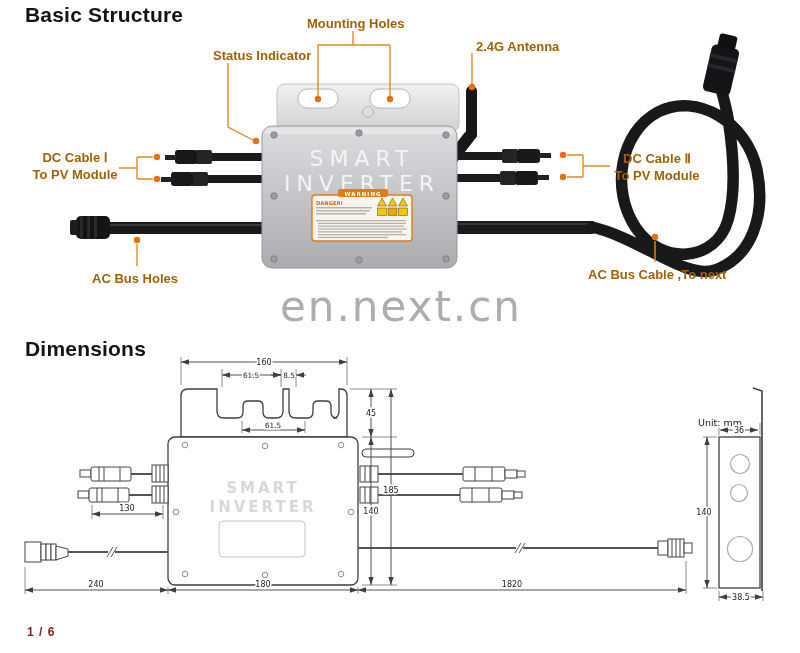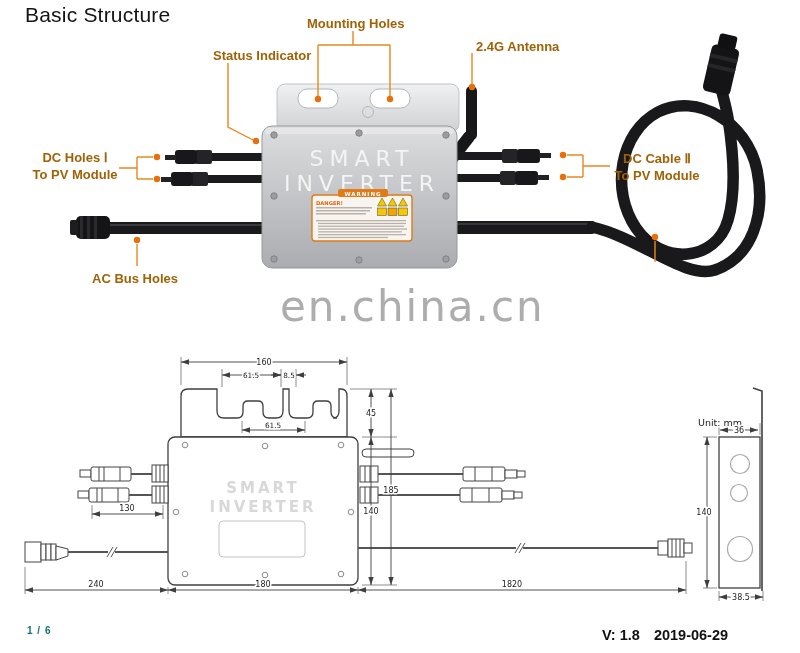--- a/index.html
+++ b/index.html
@@ -1,22 +1,22 @@
 <!DOCTYPE html>
 <html><head>
 <meta charset="utf-8">
 <style>
   html,body{margin:0;padding:0;background:#fff;}
   .page{position:relative;width:800px;height:653px;background:#ffffff;overflow:hidden;
         font-family:"Liberation Sans",sans-serif;}
-  .sec-title{position:absolute;font-size:21px;font-weight:normal;color:#141414;letter-spacing:.2px;}
+  .sec-title{position:absolute;font-size:21px;font-weight:bold;color:#141414;letter-spacing:.2px;}
   .callout{position:absolute;color:#a16207;font-weight:bold;font-size:13px;line-height:17px;white-space:nowrap;}
   .callout.center{text-align:center;}
   .watermark{position:absolute;color:#ADADAD;font-size:42px;letter-spacing:2px;font-family:"DejaVu Sans",sans-serif;}
-  .footer-left{position:absolute;left:27px;top:625px;font-weight:bold;font-size:10px;color:#0f766e;letter-spacing:1px;}
+  .footer-left{position:absolute;left:27px;top:625px;font-weight:bold;font-size:12px;color:#7f1d1d;letter-spacing:1px;}
   .footer-right{position:absolute;left:602px;top:627px;font-weight:bold;font-size:14.5px;color:#111;}
   .footer-right span{margin-right:14px;}
   svg{position:absolute;left:0;}
   svg text{font-family:"DejaVu Sans",sans-serif;}
   .dimtxt{font-size:8px;fill:#222;text-anchor:middle;paint-order:stroke;stroke:#fff;stroke-width:3px;}
   .dimtxt.sm{font-size:7.3px;}
   .unitxt{font-size:9.5px;fill:#222;paint-order:stroke;stroke:#fff;stroke-width:3px;}
   .ghostbrand{font-size:15px;font-weight:bold;letter-spacing:3px;fill:#d8d8d8;text-anchor:middle;}
   .photobrand{font-size:22px;letter-spacing:6px;fill:#f4f4f5;text-anchor:middle;font-weight:500;}
   .dline{stroke:#3F3F3F;stroke-width:.9;}
@@ -163,31 +163,33 @@
           <circle cx="563" cy="177" r="3.2"></circle>
         <circle cx="655" cy="237" r="3.2"></circle>
       </g>
     </g>
   </svg>
 
   <div class="callout" style="left:307px;top:15px;">Mounting Holes</div>
   <div class="callout" style="left:213px;top:47px;">Status Indicator</div>
   <div class="callout" style="left:438px;top:38px;margin-left:38px;">2.4G Antenna</div>
   <div class="callout center" style="left:30px;top:149px;width:90px;">
-    <div>DC Holes Ⅰ</div>
+    <div>DC Cable Ⅰ</div>
     <div>To PV Module</div>
   </div>
   <div class="callout center" style="left:612px;top:150px;width:90px;">
     <div>DC Cable Ⅱ</div>
     <div>To PV Module</div>
   </div>
   <div class="callout" style="left:92px;top:270px;">AC Bus Holes</div>
-
-  <div class="watermark" style="left:280px;top:282px;">en.china.cn</div>
-
+  <div class="callout" style="left:588px;top:266px;">AC Bus Cable ,To next</div>
+
+  <div class="watermark" style="left:280px;top:282px;">en.next.cn</div>
+
+  <div class="sec-title" style="left:25px;top:337px;">Dimensions</div>
 
   <svg style="top:335px;" width="800" height="285" viewBox="0 0 800 285">
     <defs>
       <marker id="arr" viewBox="0 0 10 6" markerWidth="9" markerHeight="6" refX="9" refY="3" orient="auto-start-reverse" markerUnits="userSpaceOnUse">
         <path d="M0,0 L9,3 L0,6 Z" fill="#3F3F3F"></path>
       </marker>
     </defs>
 
     <g fill="#ffffff" stroke="#3F3F3F" stroke-width="1.3">
       <path d="M 181,102 L 181,61 Q 181,54 188,54
@@ -333,17 +335,14 @@
     <text class="dimtxt" x="96" y="252">240</text>
     <text class="dimtxt" x="263" y="252">180</text>
     <text class="dimtxt" x="512" y="252">1820</text>
     <text class="unitxt" x="698" y="91">Unit: mm</text>
     <text class="dimtxt" x="739" y="98">36</text>
     <text class="dimtxt" x="704" y="180">140</text>
     <text class="dimtxt" x="741" y="265">38.5</text>
   </svg>
 
   <div class="footer-left">1 / 6</div>
-  <div class="footer-right">
-    <span>V: 1.8</span><span>2019-06-29</span>
-  </div>
 
 </div>
 
 </body></html>

